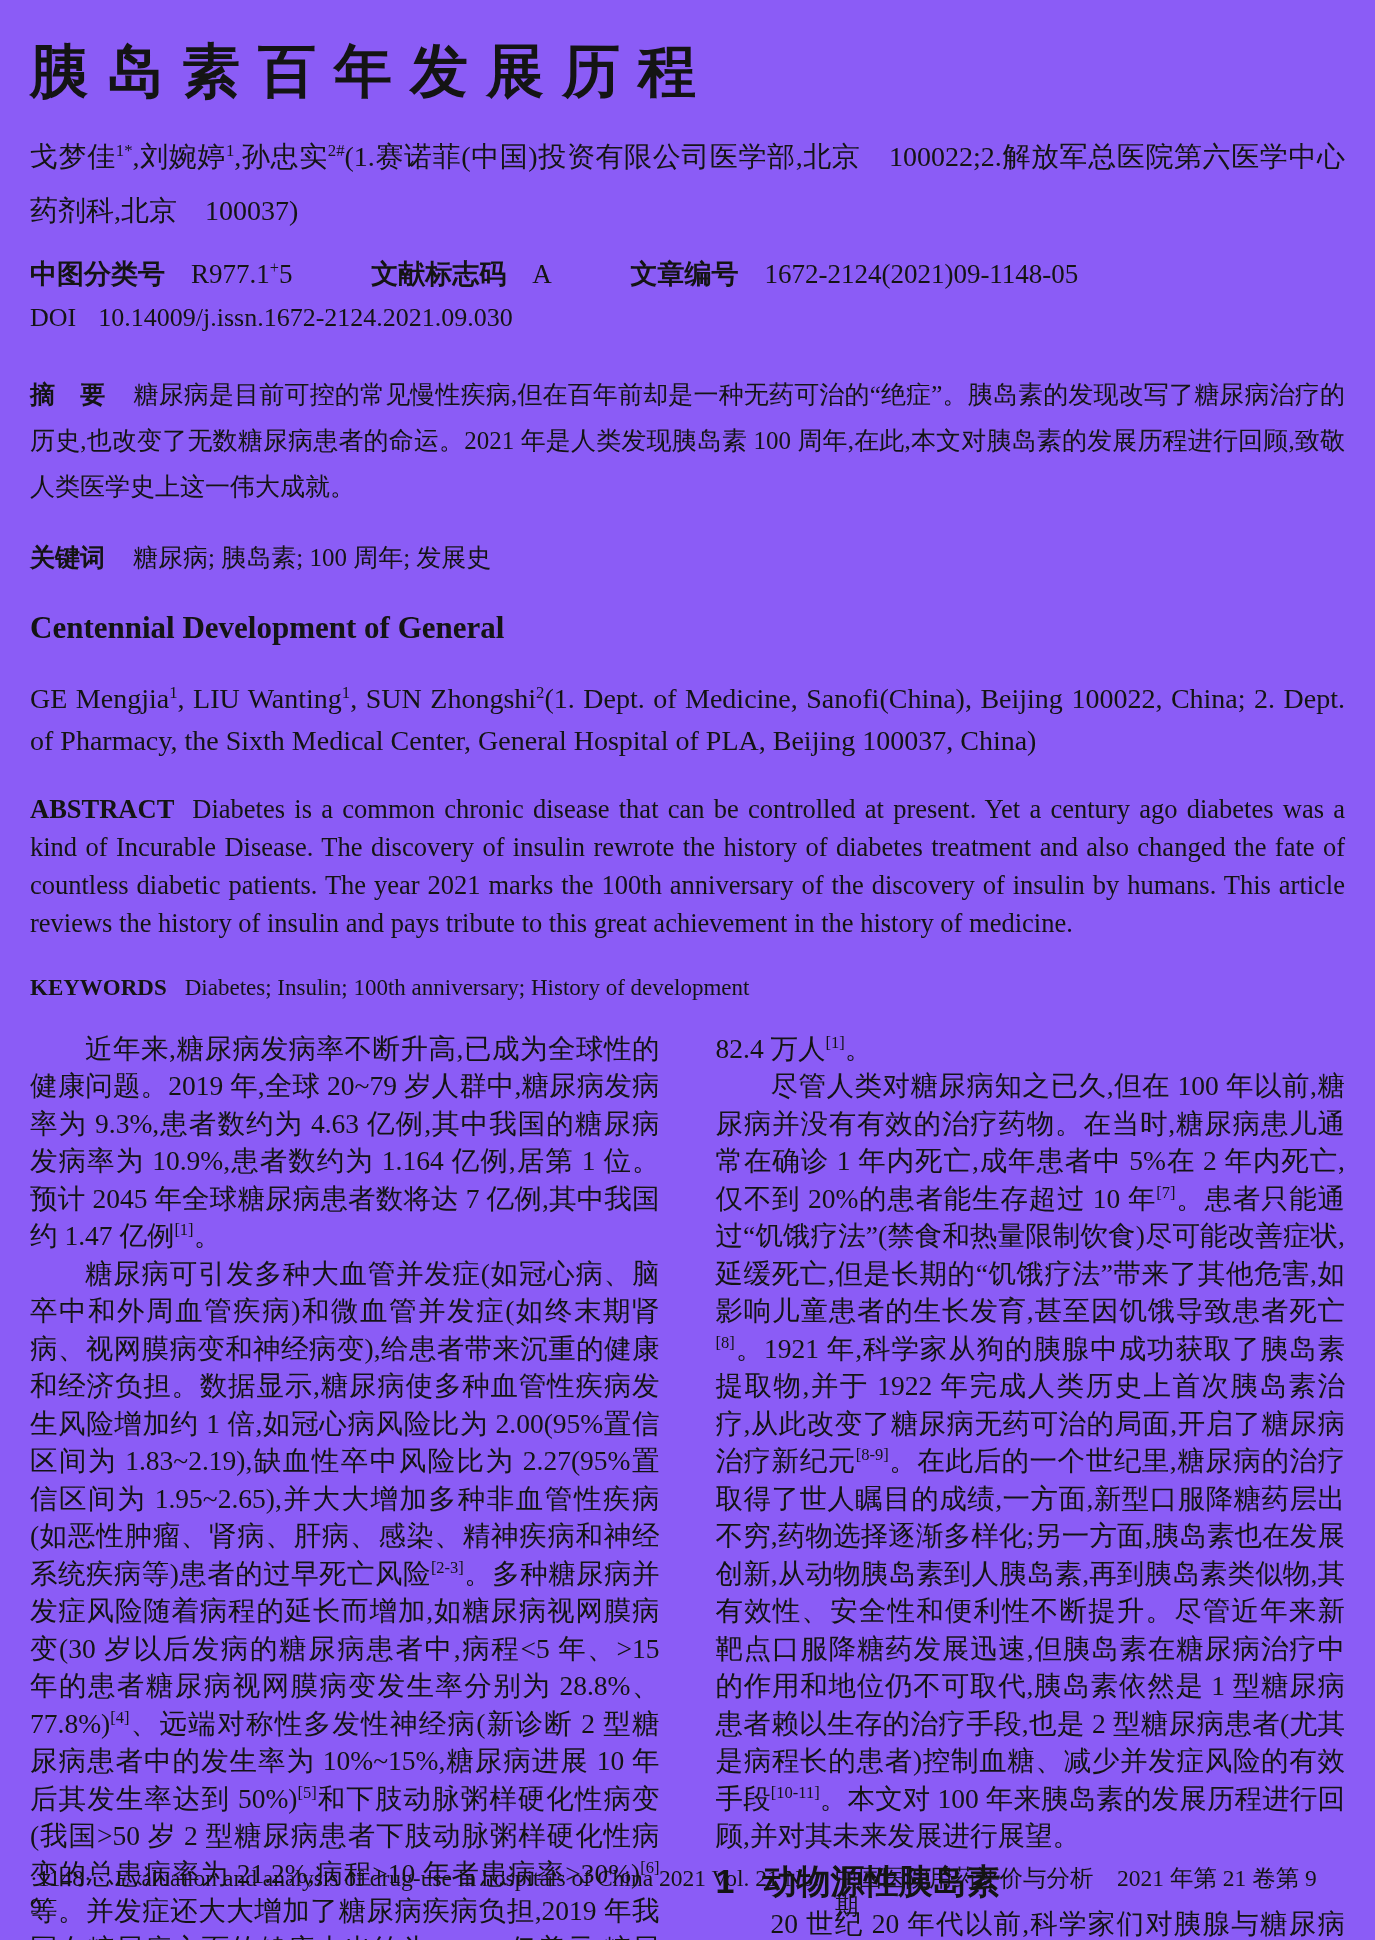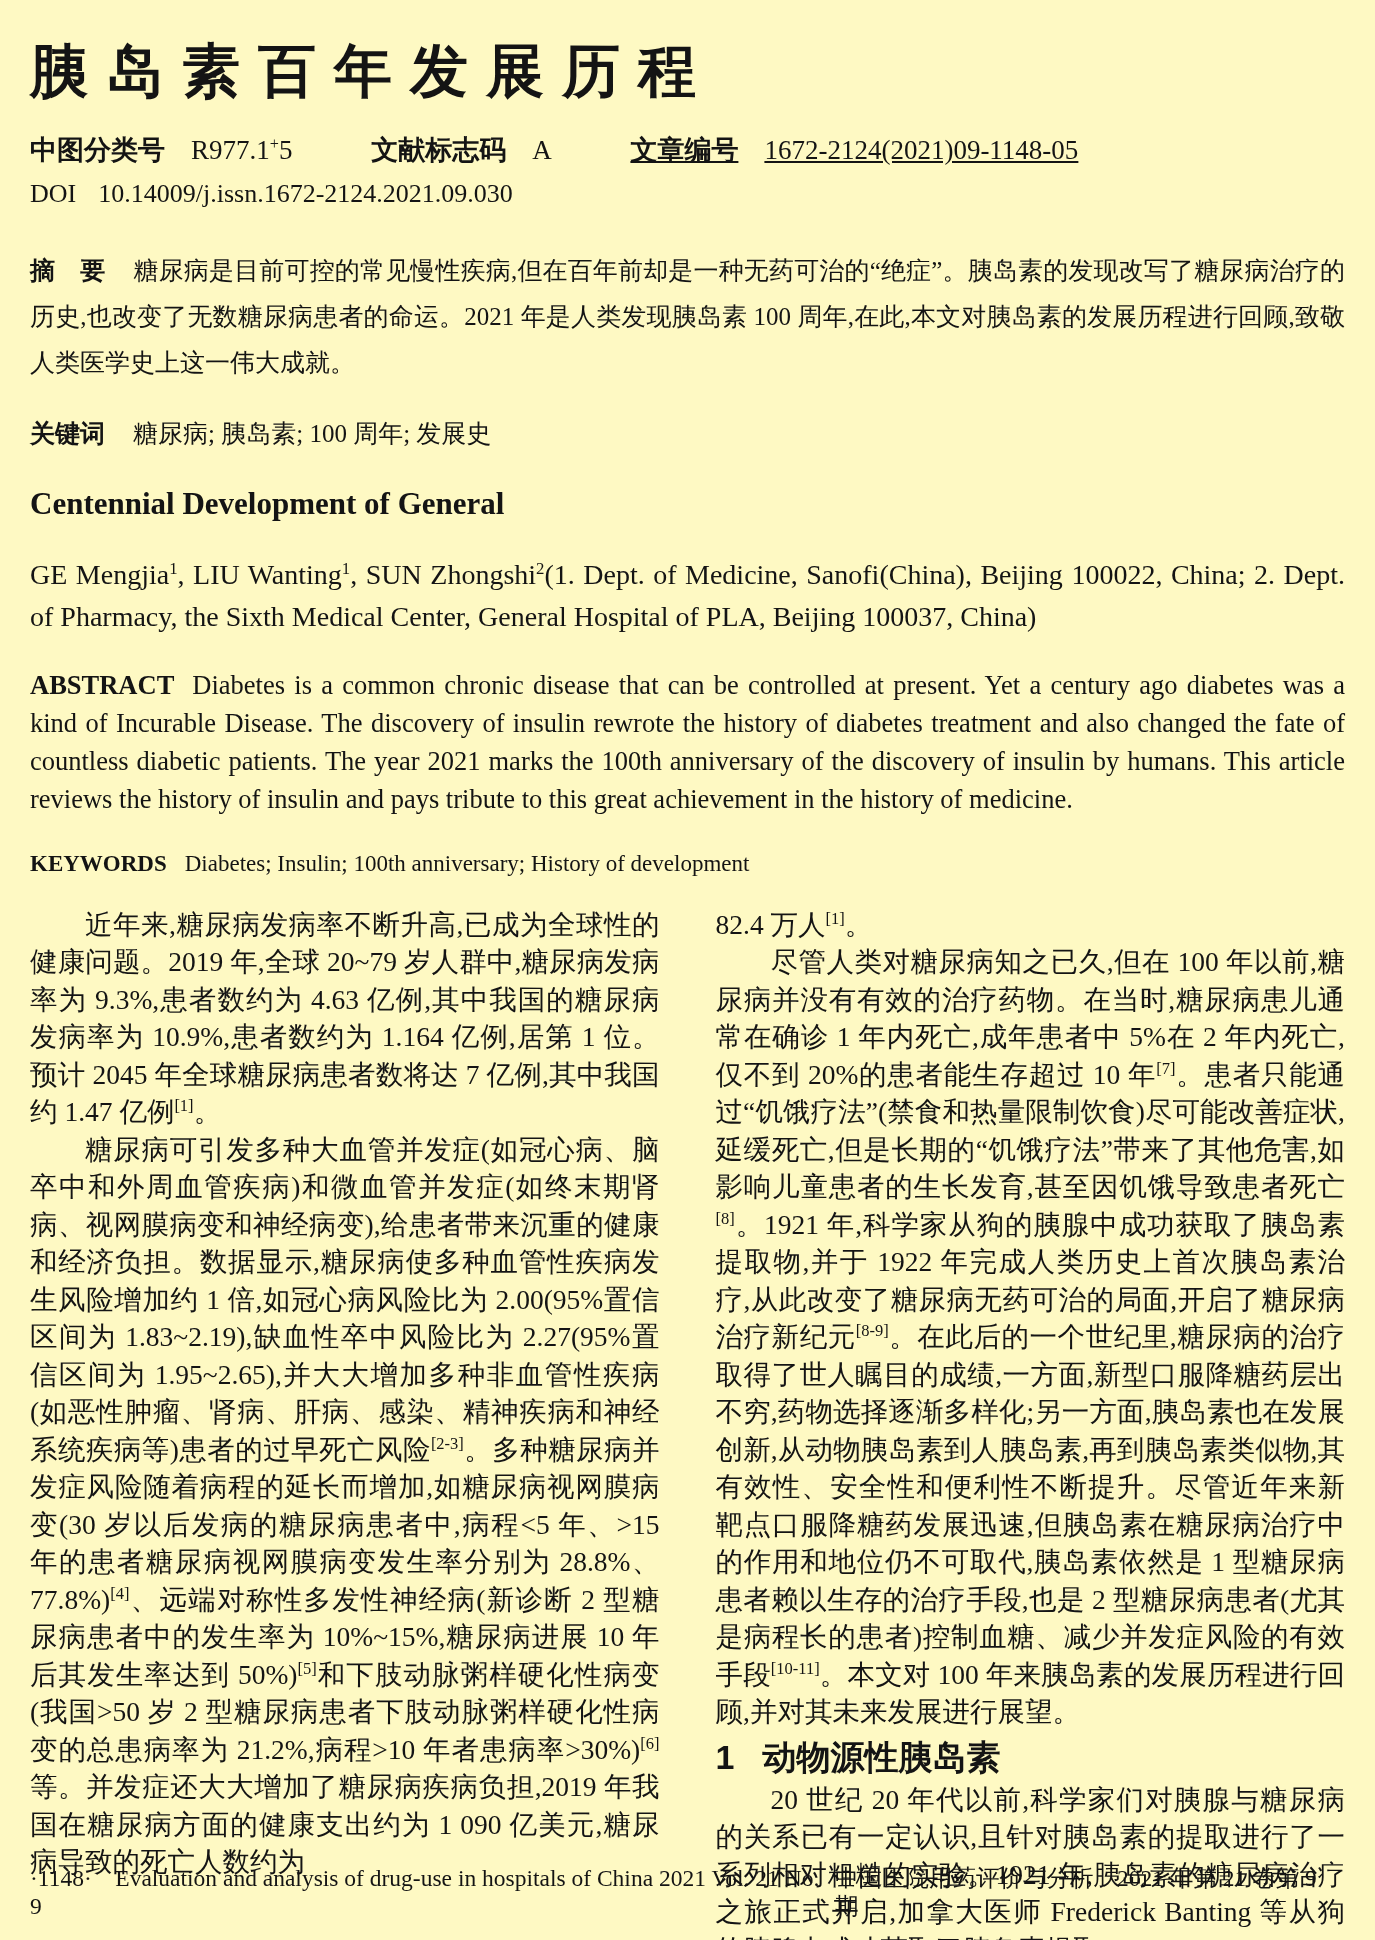--- a/index.html
+++ b/index.html
@@ -1,20 +1,20 @@
 <!DOCTYPE html>
 <html><head>
 <meta charset="utf-8">
 <style>
   html,body{margin:0;padding:0;background:#e8e8e8;}
   .page{
     position:relative;
     width:1375px;height:1940px;
     margin:0 auto;
-    background:#fef9c3;
+    background:#8b5cf6;
     color:#141414;
     box-sizing:border-box;
     padding:30px 30px 0 30px;
     overflow:hidden;
     font-family:"Liberation Serif","DejaVu Serif",serif;
   }
   sup{font-size:0.60em;line-height:0;vertical-align:super;}
 
   
   .article-title{
@@ -24,21 +24,21 @@
   }
   .authors-line{
     font-size:28px;line-height:54px;text-align:justify;
     margin:0 0 0 0;
   }
   .meta-row{
     margin-top:18px;font-size:27px;line-height:36px;
     white-space:nowrap;
   }
   .meta-group{display:inline-block;margin-right:72px;}
-  .meta-group:last-child{margin-right:13px;text-decoration:underline;}
+  .meta-group:last-child{margin-right:13px;}
   .meta-label{
     font-family:"Liberation Sans","DejaVu Sans",sans-serif;
     font-weight:bold;margin-right:26px;
   }
   .doi-row{margin-top:8px;font-size:26px;line-height:36px;}
   .doi-row .meta-label{font-family:"Liberation Serif",serif;font-weight:normal;margin-right:22px;}
 
   .cn-abstract{margin-top:36px;font-size:25px;line-height:46px;text-align:justify;}
   .cn-keywords{font-size:25px;line-height:46px;margin-top:2px;text-align:justify;}
   .block-label{
@@ -79,20 +79,21 @@
     font-size:23.5px;line-height:28px;
   }
 </style>
 </head>
 <body>
 
 <div class="page">
 
   <h1 class="article-title">胰岛素百年发展历程</h1>
 
+  <p class="authors-line">戈梦佳<sup>1*</sup>,刘婉婷<sup>1</sup>,孙忠实<sup>2#</sup>(1.赛诺菲(中国)投资有限公司医学部,北京　100022;2.解放军总医院第六医学中心药剂科,北京　100037)</p>
 
   <div class="meta-row">
     <span class="meta-group">
       <span class="meta-label">中图分类号</span><span>R977.1<sup>+</sup>5</span>
     </span>
     <span class="meta-group">
       <span class="meta-label">文献标志码</span><span>A</span>
     </span>
     <span class="meta-group">
       <span class="meta-label">文章编号</span><span>1672-2124(2021)09-1148-05</span>

